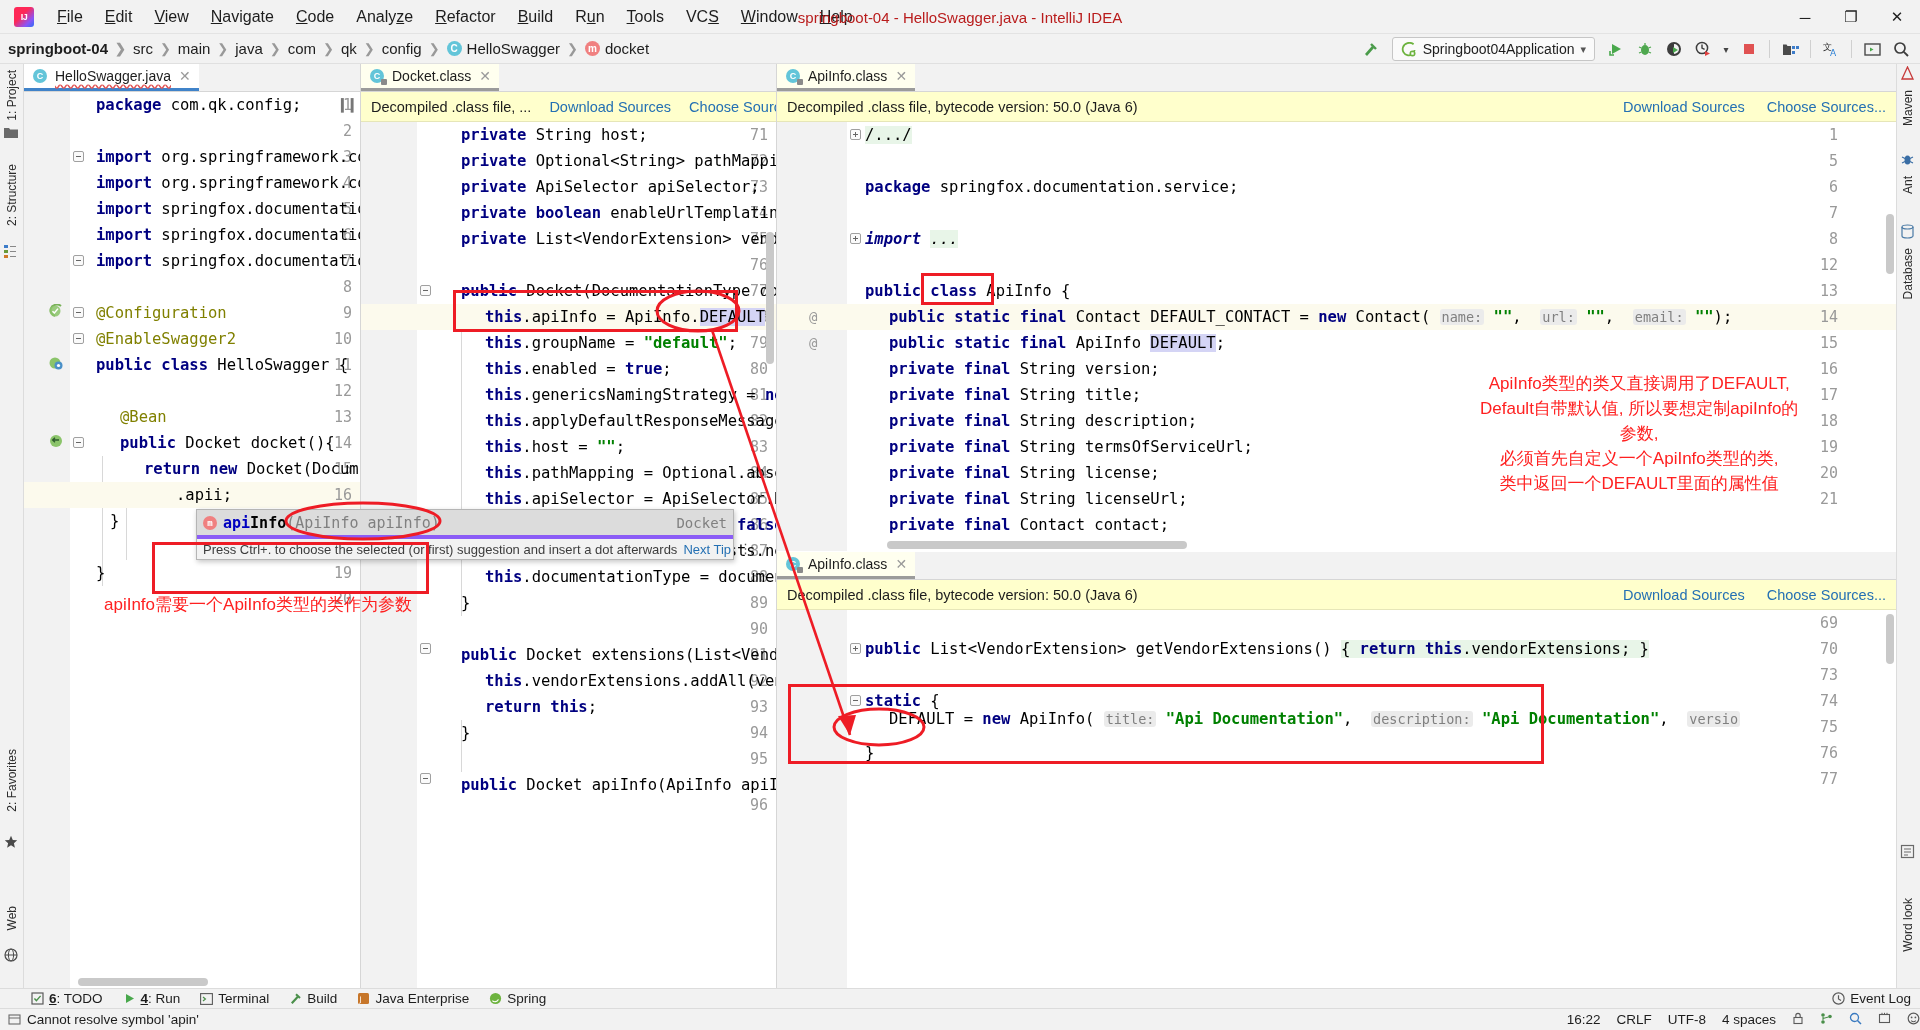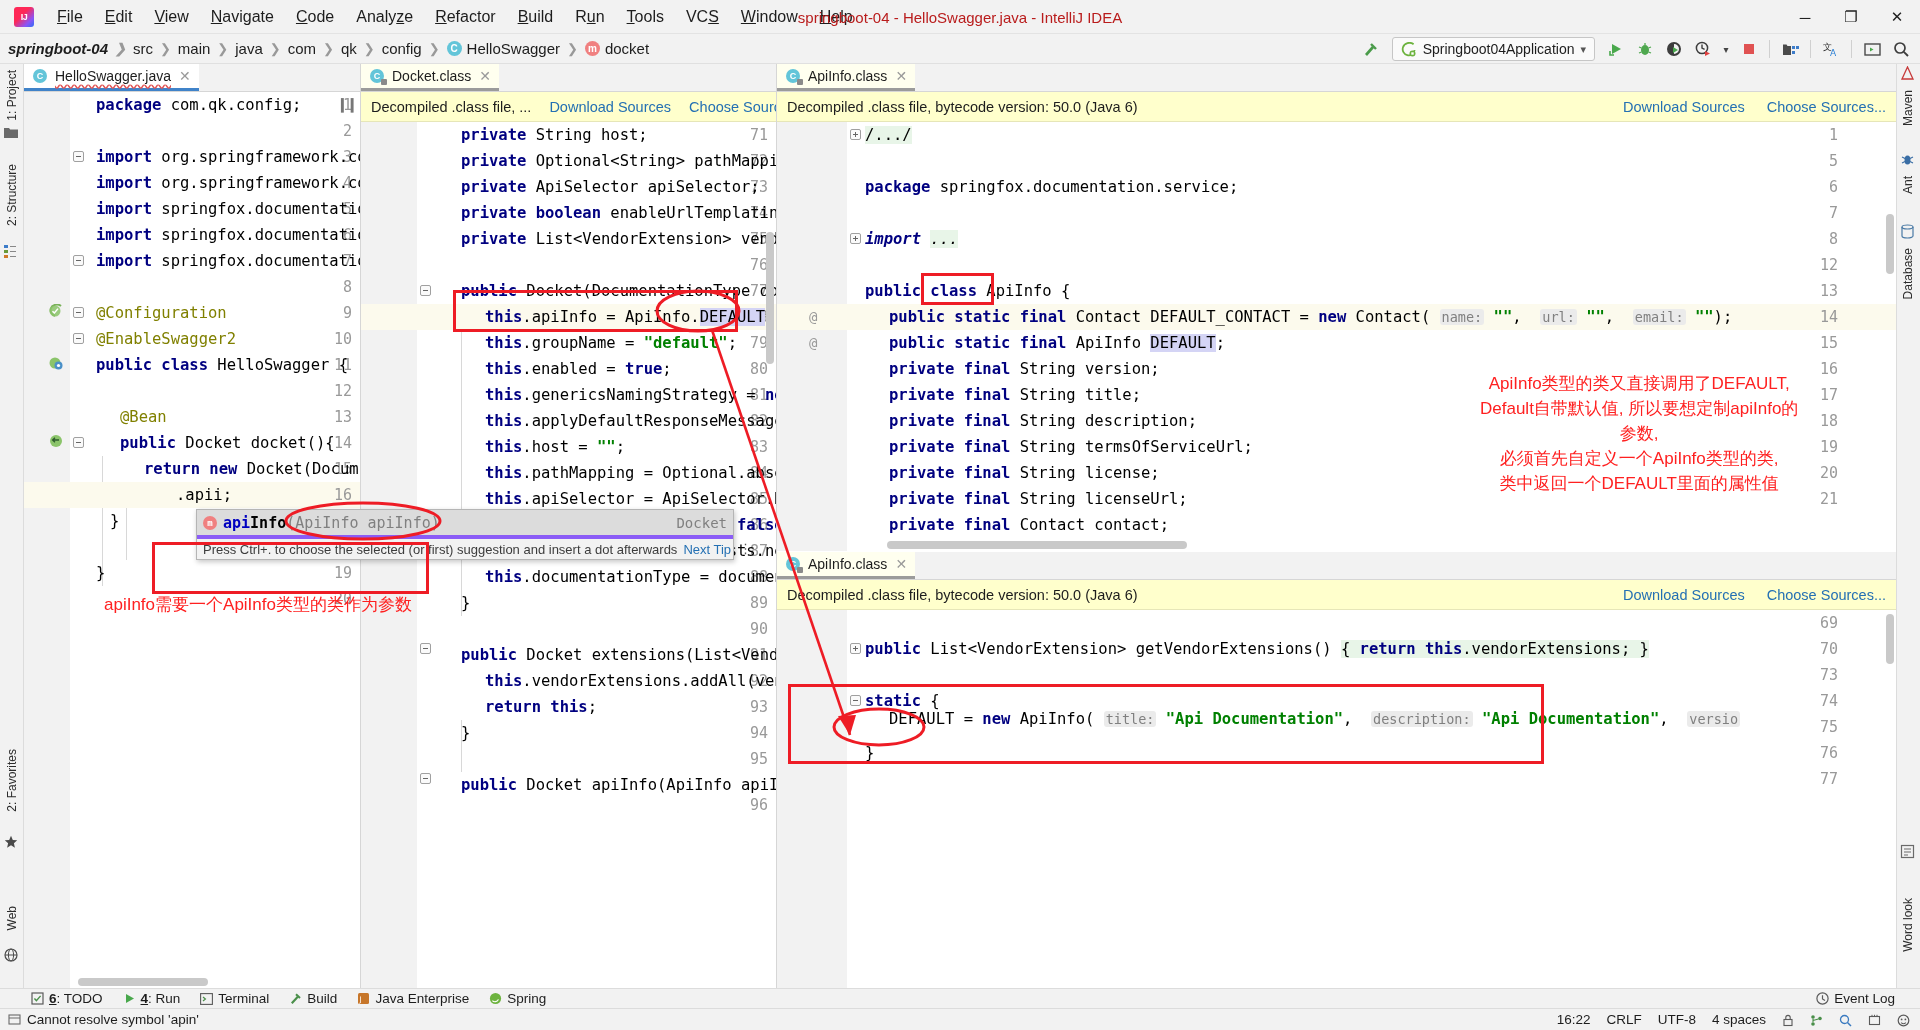--- a/index.html
+++ b/index.html
@@ -46,21 +46,21 @@
     font-size: 15px; color: #202020;
   }
 
   
   .navbar {
     position: absolute; top: 34px; left: 0; width: 1920px; height: 30px;
     background: #f2f2f2; display: flex; align-items: center; padding-left: 8px;
     border-bottom: 1px solid #e0e0e0;
   }
   .crumb { display: flex; align-items: center; font-size: 15px; color: #1d1d1d; }
-  .crumb.first { font-weight: bold; font-style: italic; }
+  .crumb.first { font-weight: bold; }
   .crumb .sep { color: #999; margin: 0 7px; font-size: 13px; }
   .crumb .cbadge {
     display: inline-flex; align-items: center; justify-content: center;
     width: 15px; height: 15px; border-radius: 50%; font-size: 10px;
     color: #fff; margin-right: 5px; font-weight: bold;
   }
   .cbadge.c { background: #63c5d9; }
   .cbadge.m { background: #f08080; }
 
   .toolbar-right {
@@ -236,31 +236,31 @@
 
   
   .bottombar {
     position: absolute; left: 0; right: 0; bottom: 22px; height: 20px;
     background: #f2f2f2; border-top: 1px solid #dcdcdc;
     display: flex; align-items: center; gap: 2px; padding-left: 22px;
     font-size: 13.5px; color: #1d1d1d;
   }
   .btw { display: flex; align-items: center; gap: 5px; padding: 0 9px; height: 20px; }
   .btw .num { font-weight: bold; text-decoration: underline; }
-  .bottombar .right-side { margin-left: auto; display: flex; align-items: center; gap: 8px; padding-right: 16px; }
+  .bottombar .right-side { margin-left: auto; display: flex; align-items: center; gap: 8px; padding-right: 0; }
 
   
   .statusbar {
     position: absolute; left: 0; right: 0; bottom: 0; height: 22px;
     background: #f2f2f2; border-top: 1px solid #dcdcdc;
     display: flex; align-items: center; font-size: 13.5px; color: #1d1d1d;
     padding-left: 8px;
   }
   .status-msg { margin-left: 6px; }
-  .status-right { margin-left: auto; display: flex; align-items: flex-end; gap: 16px; padding-right: 10px; }
+  .status-right { margin-left: auto; display: flex; align-items: flex-start; gap: 16px; }
   .status-right .si { display: flex; align-items: center; gap: 4px; }
 </style>
 </head>
 <body>
 
 <div class="app">
 
   <div class="titlebar">
     <div class="ij-logo"></div>
     <div class="menubar">

